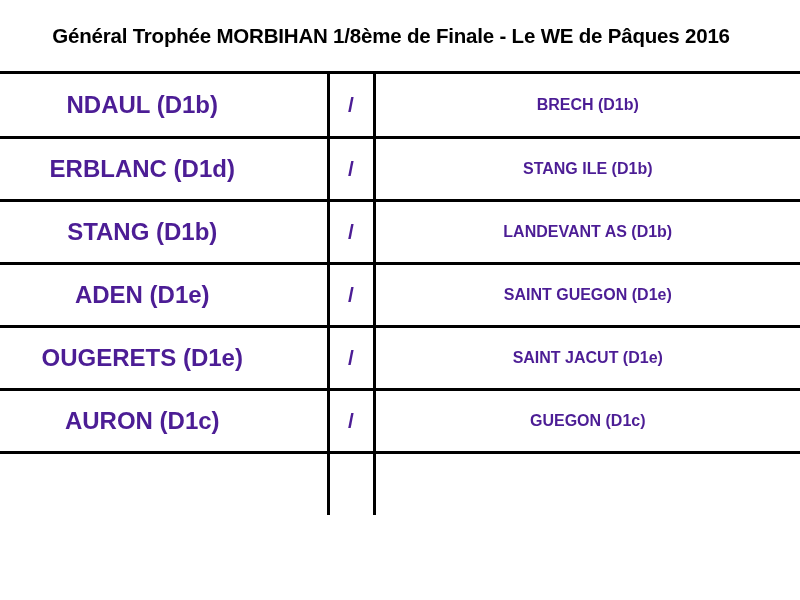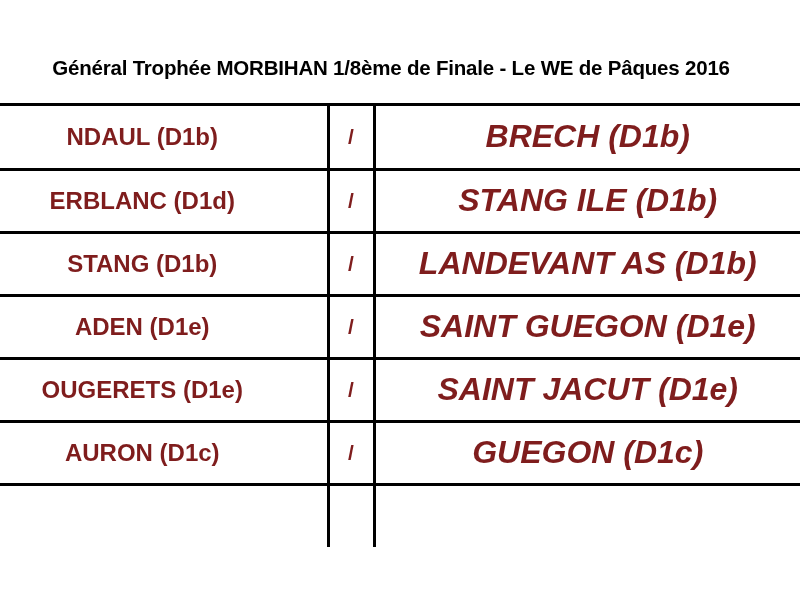--- a/index.html
+++ b/index.html
@@ -22,21 +22,20 @@
     overflow: hidden;
   }
   .title-row {
     height: 74px;
     display: flex;
     align-items: center;
     justify-content: center;
     border-bottom: 3px solid #000000;
     box-sizing: border-box;
     padding: 0 4px;
-    margin-top: 32px;
   }
   .title-text {
     font-size: 20.5px;
     font-weight: bold;
     color: #000000;
     white-space: nowrap;
     letter-spacing: -0.2px;
     
     margin-left: -18px;
   }
@@ -48,21 +47,21 @@
   .table tr {
     height: 63px;
   }
   .table td {
     border-bottom: 3px solid #000000;
     box-sizing: border-box;
     padding: 0;
     vertical-align: middle;
     text-align: center;
     font-weight: bold;
-    color: #7f1d1d;
+    color: #4c1d95;
     white-space: nowrap;
     overflow: hidden;
   }
   .col-home {
     width: 328px;
     font-size: 24px;
     text-align: left;
     padding-left: 0;
     border-right: 3px solid #000000;
   }
@@ -70,23 +69,22 @@
     
     margin-left: -42px;
     display: block;
   }
   .col-sep {
     width: 46px;
     font-size: 21px;
     border-right: 3px solid #000000;
   }
   .col-away {
-    font-size: 32px;
+    font-size: 16px;
     text-align: center;
-    font-style: italic;
   }
   .row-last td {
     border-bottom: none;
   }
 </style>
 </head>
 <body>
 
 <div class="sheet">
 

